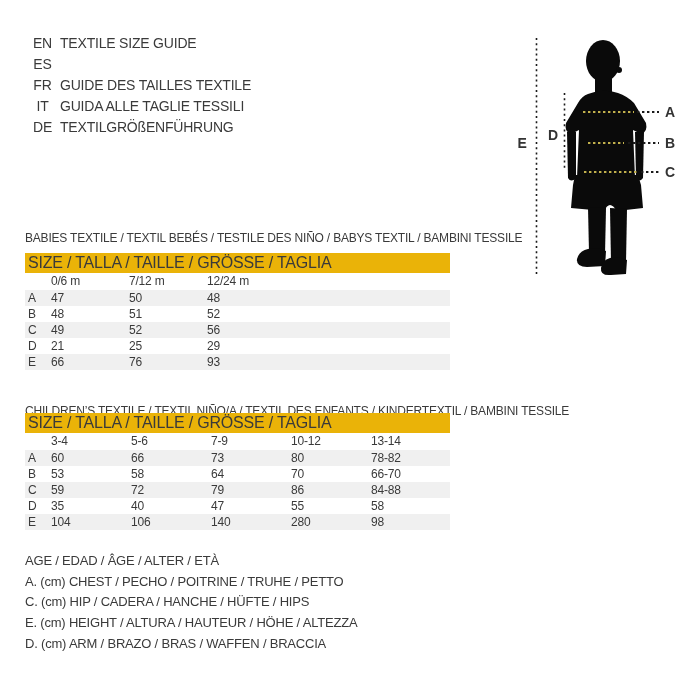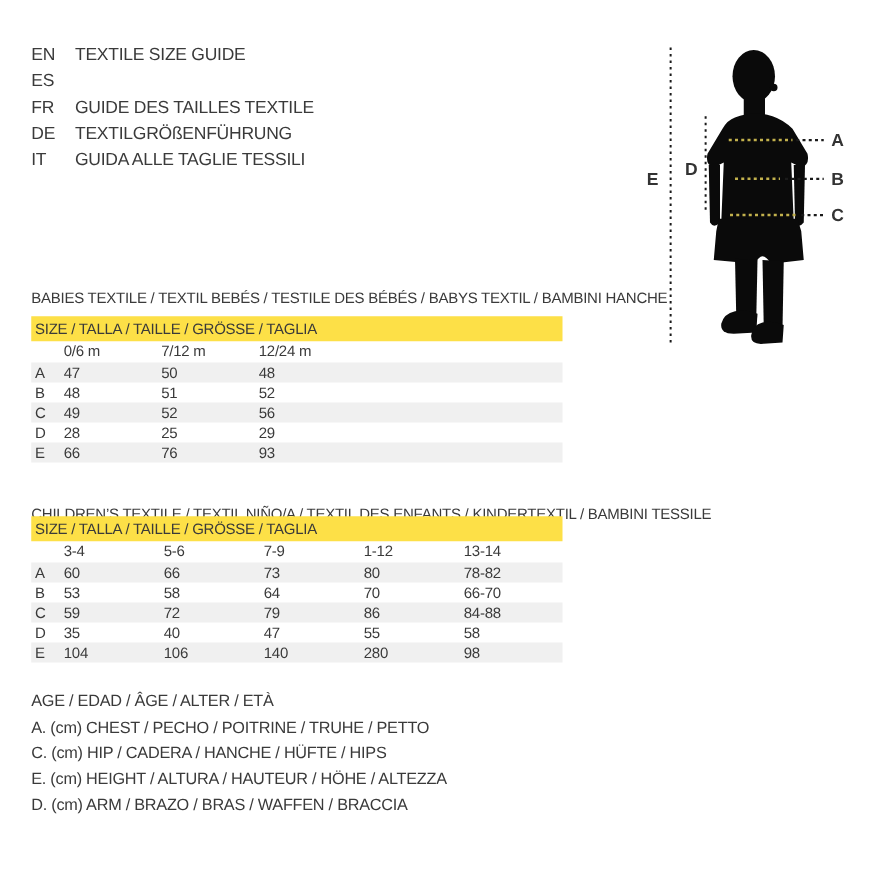--- a/index.html
+++ b/index.html
@@ -6,32 +6,32 @@
   body{
     width:700px;height:700px;position:relative;background:#ffffff;
     font-family:"Liberation Sans",sans-serif;color:#3a3a3a;
     letter-spacing:-0.2px;overflow:hidden;
   }
   .abs{position:absolute;}
 
   
   .langs{left:25px;top:33px;font-size:14px;line-height:21px;}
   .lang-row{display:flex;}
-  .lang-code{width:35px;flex:0 0 35px;}
+  .lang-code{width:35px;flex:0 0 35px;text-align:center;}
 
   
   .section-heading{left:25px;font-size:12px;white-space:nowrap;}
   .heading-babies{top:231px;}
   .heading-children{top:404px;}
 
   
   .size-table{left:25px;width:425px;}
   .table-babies{top:253px;}
   .table-children{top:413px;}
-  .size-bar{height:20px;line-height:20px;background:#fde047;padding-left:3px;font-size:12px;}
+  .size-bar{height:20px;line-height:20px;background:#eab308;padding-left:3px;font-size:16px;}
   .trow{display:flex;height:16px;line-height:16px;font-size:12px;}
   .trow.head{height:17px;line-height:17px;}
   .trow.stripe{background:#f0f0f0;}
   .cell{text-align:left;}
   .cell.label{width:23px;flex:0 0 23px;text-align:left;padding-left:3px;}
   .table-babies .cell.data{width:78px;flex:0 0 78px;}
   .table-children .cell.data{width:80px;flex:0 0 80px;}
 
   
   .legend{left:25px;top:551px;font-size:13px;line-height:20.7px;white-space:nowrap;}
@@ -49,26 +49,26 @@
     <span class="lang-title">TEXTILE SIZE GUIDE</span>
   </div>
   <div class="lang-row">
     <span class="lang-code">ES</span>
   </div>
   <div class="lang-row">
     <span class="lang-code">FR</span>
     <span class="lang-title">GUIDE DES TAILLES TEXTILE</span>
   </div>
   <div class="lang-row">
+    <span class="lang-code">IT</span>
+    <span class="lang-title">GUIDA ALLE TAGLIE TESSILI</span>
+  </div>
+  <div class="lang-row">
     <span class="lang-code">DE</span>
     <span class="lang-title">TEXTILGRÖßENFÜHRUNG</span>
-  </div>
-  <div class="lang-row">
-    <span class="lang-code">IT</span>
-    <span class="lang-title">GUIDA ALLE TAGLIE TESSILI</span>
   </div>
 </div>
 
 <svg class="abs figure-svg" viewBox="0 0 195 260">
 
   <line x1="31.5" y1="8" x2="31.5" y2="247" stroke="#1a1a1a" stroke-width="1.6" stroke-dasharray="2 3.2"></line>
 
   <line x1="59.5" y1="63" x2="59.5" y2="140" stroke="#1a1a1a" stroke-width="1.6" stroke-dasharray="2 3.2"></line>
 
   <g transform="translate(50,0)" fill="#0a0a0a">
@@ -94,21 +94,21 @@
   <line x1="79" y1="142" x2="134" y2="142" stroke="#c2b14d" stroke-width="2" stroke-dasharray="2.4 2.6"></line>
   <line x1="136" y1="142" x2="154" y2="142" stroke="#1a1a1a" stroke-width="1.8" stroke-dasharray="2.4 2.6"></line>
 
   <text x="160" y="87" class="fig-label">A</text>
   <text x="160" y="118" class="fig-label">B</text>
   <text x="160" y="147" class="fig-label">C</text>
   <text x="53" y="110" text-anchor="end" class="fig-label">D</text>
   <text x="17" y="118" text-anchor="middle" class="fig-label">E</text>
 </svg>
 
-<div class="abs section-heading heading-babies">BABIES TEXTILE / TEXTIL BEBÉS / TESTILE DES BÉBÉS / BABYS TEXTIL / BAMBINI HANCHE</div>
+<div class="abs section-heading heading-babies">BABIES TEXTILE / TEXTIL BEBÉS / TESTILE DES NIÑO / BABYS TEXTIL / BAMBINI TESSILE</div>
 
 <div class="abs size-table table-babies">
   <div class="size-bar">SIZE / TALLA / TAILLE / GRÖSSE / TAGLIA</div>
   <div class="trow head">
     <div class="cell label"></div>
     <div class="cell data">0/6 m</div>
     <div class="cell data">7/12 m</div>
     <div class="cell data">12/24 m</div>
   </div>
   <div class="trow stripe">
@@ -124,42 +124,42 @@
     <div class="cell data">52</div>
   </div>
   <div class="trow stripe">
     <div class="cell label">C</div>
     <div class="cell data">49</div>
     <div class="cell data">52</div>
     <div class="cell data">56</div>
   </div>
   <div class="trow">
     <div class="cell label">D</div>
-    <div class="cell data">28</div>
+    <div class="cell data">21</div>
     <div class="cell data">25</div>
     <div class="cell data">29</div>
   </div>
   <div class="trow stripe">
     <div class="cell label">E</div>
     <div class="cell data">66</div>
     <div class="cell data">76</div>
     <div class="cell data">93</div>
   </div>
 </div>
 
 <div class="abs section-heading heading-children">CHILDREN’S TEXTILE / TEXTIL NIÑO/A / TEXTIL DES ENFANTS / KINDERTEXTIL / BAMBINI TESSILE</div>
 
 <div class="abs size-table table-children">
   <div class="size-bar">SIZE / TALLA / TAILLE / GRÖSSE / TAGLIA</div>
   <div class="trow head">
     <div class="cell label"></div>
     <div class="cell data">3-4</div>
     <div class="cell data">5-6</div>
     <div class="cell data">7-9</div>
-    <div class="cell data">1-12</div>
+    <div class="cell data">10-12</div>
     <div class="cell data">13-14</div>
   </div>
   <div class="trow stripe">
     <div class="cell label">A</div>
     <div class="cell data">60</div>
     <div class="cell data">66</div>
     <div class="cell data">73</div>
     <div class="cell data">80</div>
     <div class="cell data">78-82</div>
   </div>

